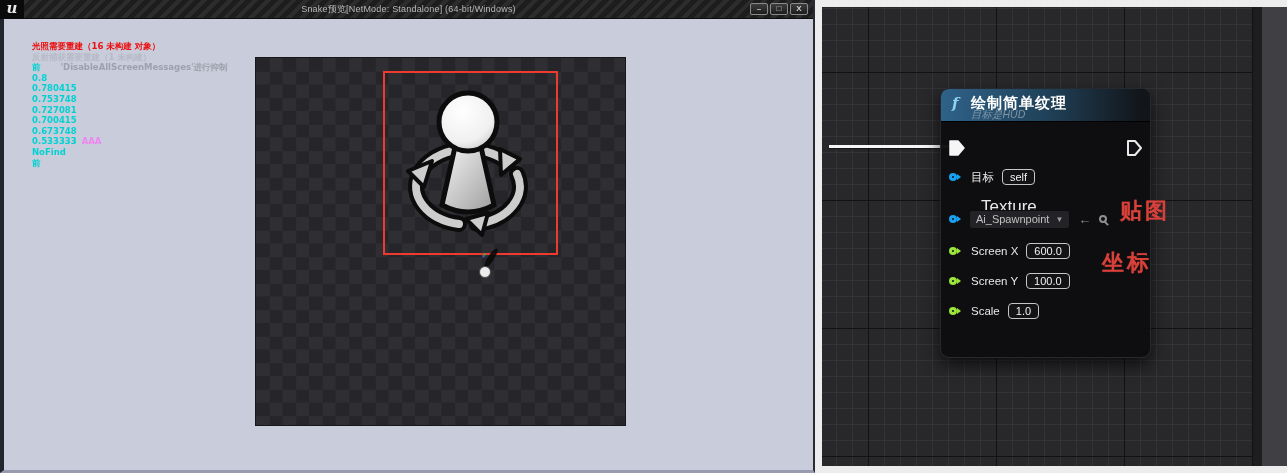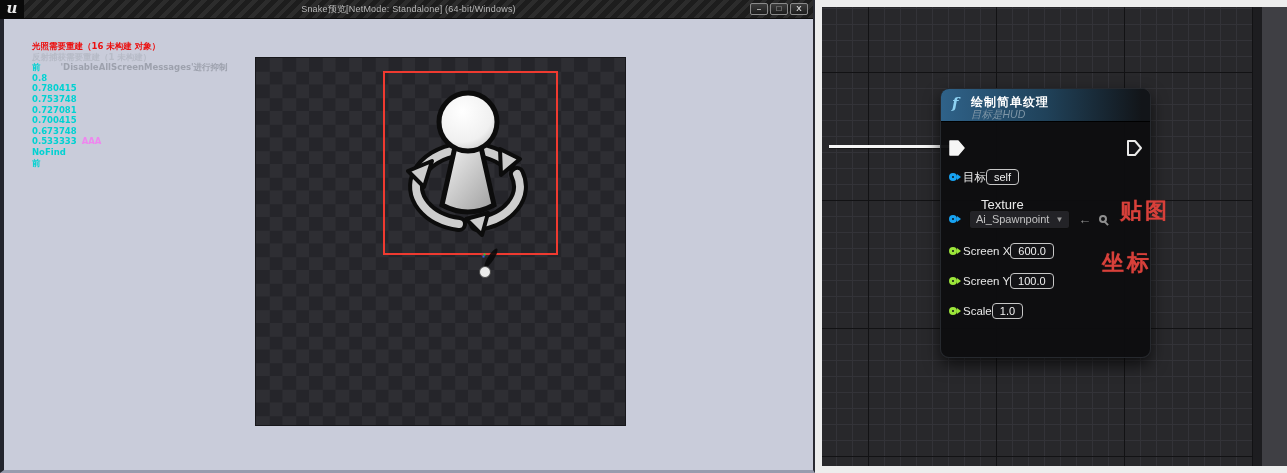--- a/index.html
+++ b/index.html
@@ -64,39 +64,39 @@
 
   
   .bp-node { position:absolute; left:118px; top:81px; width:211px; height:270px;
     background:rgba(13,13,16,0.97); border:1px solid #26292e; border-radius:9px;
     box-shadow:0 7px 16px rgba(0,0,0,0.65); cursor:move; }
   .node-header { position:absolute; left:0; top:0; right:0; height:33px; border-radius:8px 8px 0 0;
     background:linear-gradient(to right, #2f6289, #20425a 50%, #121519 96%);
     border-bottom:1px solid #000; }
   .node-ficon { position:absolute; left:11px; top:5px; color:#8ed2f2; font-family:"DejaVu Serif", serif;
     font-style:italic; font-weight:bold; font-size:15px; }
-  .node-title { position:absolute; left:30px; top:5px; color:#fff; font-size:12px; font-weight:700;
+  .node-title { position:absolute; left:30px; top:5px; color:#fff; font-size:15px; font-weight:700;
     letter-spacing:1px; }
   .node-subtitle { position:absolute; left:30px; top:19px; color:#7e95a6; font-size:10.5px;
     font-style:italic; }
 
-  .pinrow { position:absolute; left:8px; right:8px; display:flex; align-items:center; height:18px; }
+  .pinrow { position:absolute; left:8px; right:8px; display:flex; align-items:center; gap:8px; height:18px; }
   .pin { width:8px; height:8px; border-radius:50%; background:#101014; flex:none; position:relative; }
   .pin::after { content:""; position:absolute; right:-7px; top:50%; transform:translateY(-50%);
     border-left:4px solid; border-top:3.5px solid transparent; border-bottom:3.5px solid transparent; }
   .pin-obj  { border:3px solid #17a2f1; } .pin-obj::after  { border-left-color:#17a2f1; }
   .pin-flt  { border:3px solid #9ce53a; } .pin-flt::after  { border-left-color:#9ce53a; }
   .pin-bool { border:3px solid #a11414; } .pin-bool::after { border-left-color:#a11414; }
   .pin-label { color:#e8e8e8; font-size:11.5px; margin-left:6px; white-space:nowrap; }
   .val-box { background:#131316; border:1px solid #c6c6c6; border-radius:4px; color:#f0f0f0;
     font-size:11px; line-height:14px; padding:0 7px; cursor:text; }
   .exec-in  { position:absolute; left:8px;  top:50px; width:17px; height:18px; }
   .exec-out { position:absolute; right:7px; top:50px; width:17px; height:18px; cursor:pointer; }
 
-  .tex-label { position:absolute; left:40px; top:108px; color:#e8e8e8; font-size:13px; }
+  .tex-label { position:absolute; left:40px; top:108px; color:#e8e8e8; font-size:17px; }
   .tex-row { position:absolute; left:8px; top:120px; right:8px; display:flex; align-items:center; gap:8px; height:20px; }
   .dropdown { background:#232327; border:1px solid #0d0d0d; border-radius:3px; color:#c2c2c2;
     font-size:11px; line-height:15px; padding:1px 6px; display:flex; align-items:center; gap:6px;
     margin-left:4px; cursor:pointer; }
   .dd-caret { color:#9a9a9a; font-size:8px; }
   .back-arrow { color:#8f8f8f; font-size:13px; font-weight:bold; line-height:1; cursor:pointer; }
   .mag { position:relative; width:8px; height:8px; border:2px solid #8f8f8f; border-radius:50%; cursor:pointer; }
   .mag::after { content:""; position:absolute; right:-4px; bottom:-3px; width:6px; height:2px;
     background:#8f8f8f; transform:rotate(45deg); }
   .checkbox { width:13px; height:13px; background:#2c2c2f; border:2px solid #dcdcdc; border-radius:3px; cursor:pointer; }

